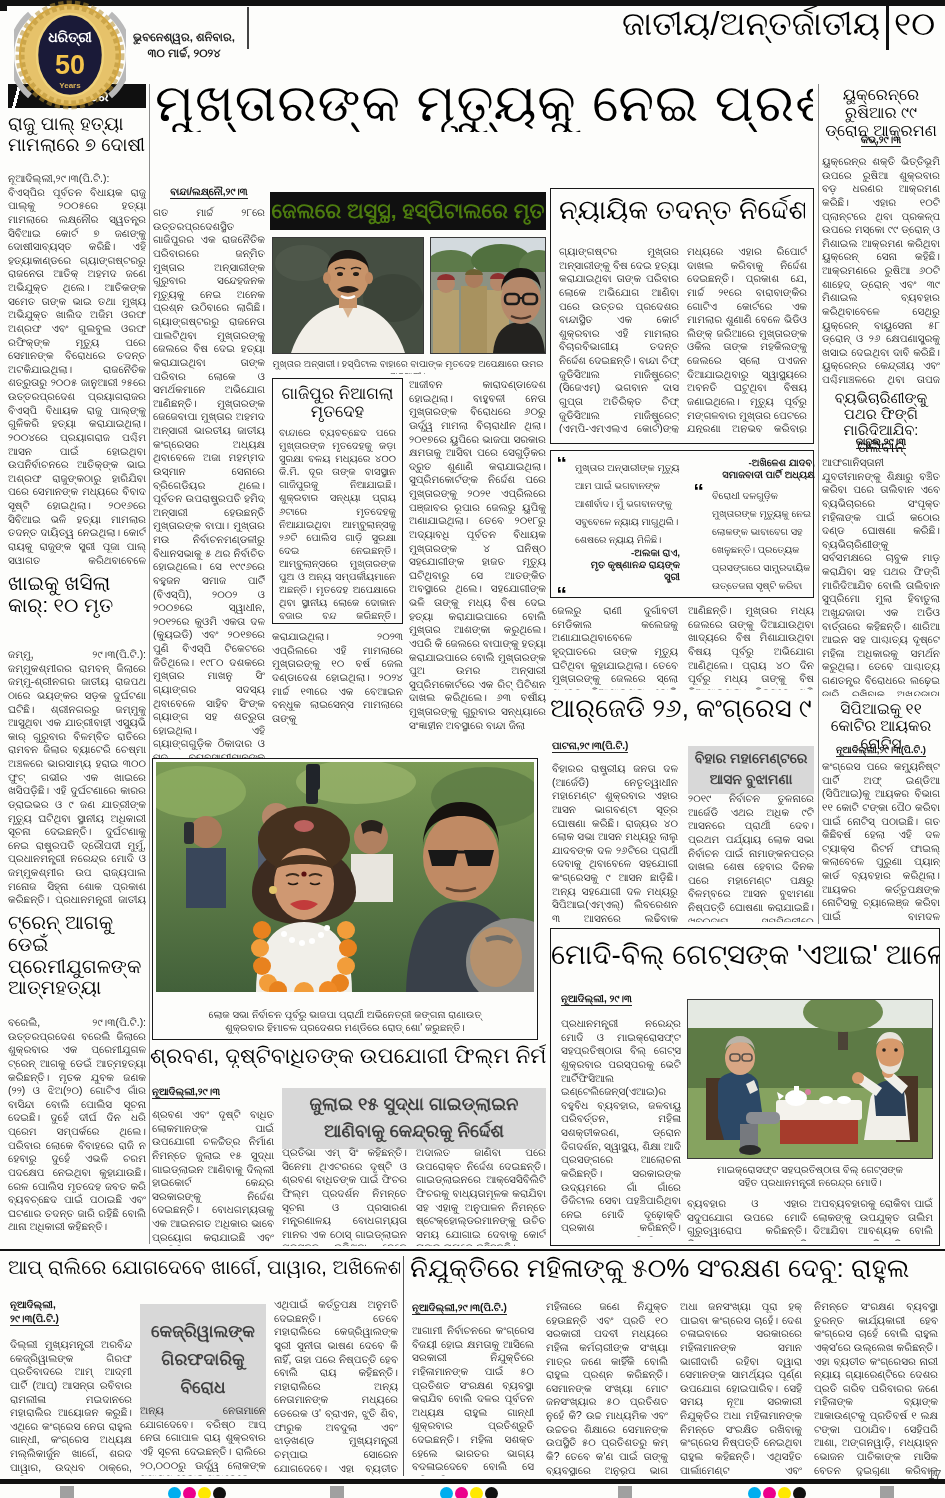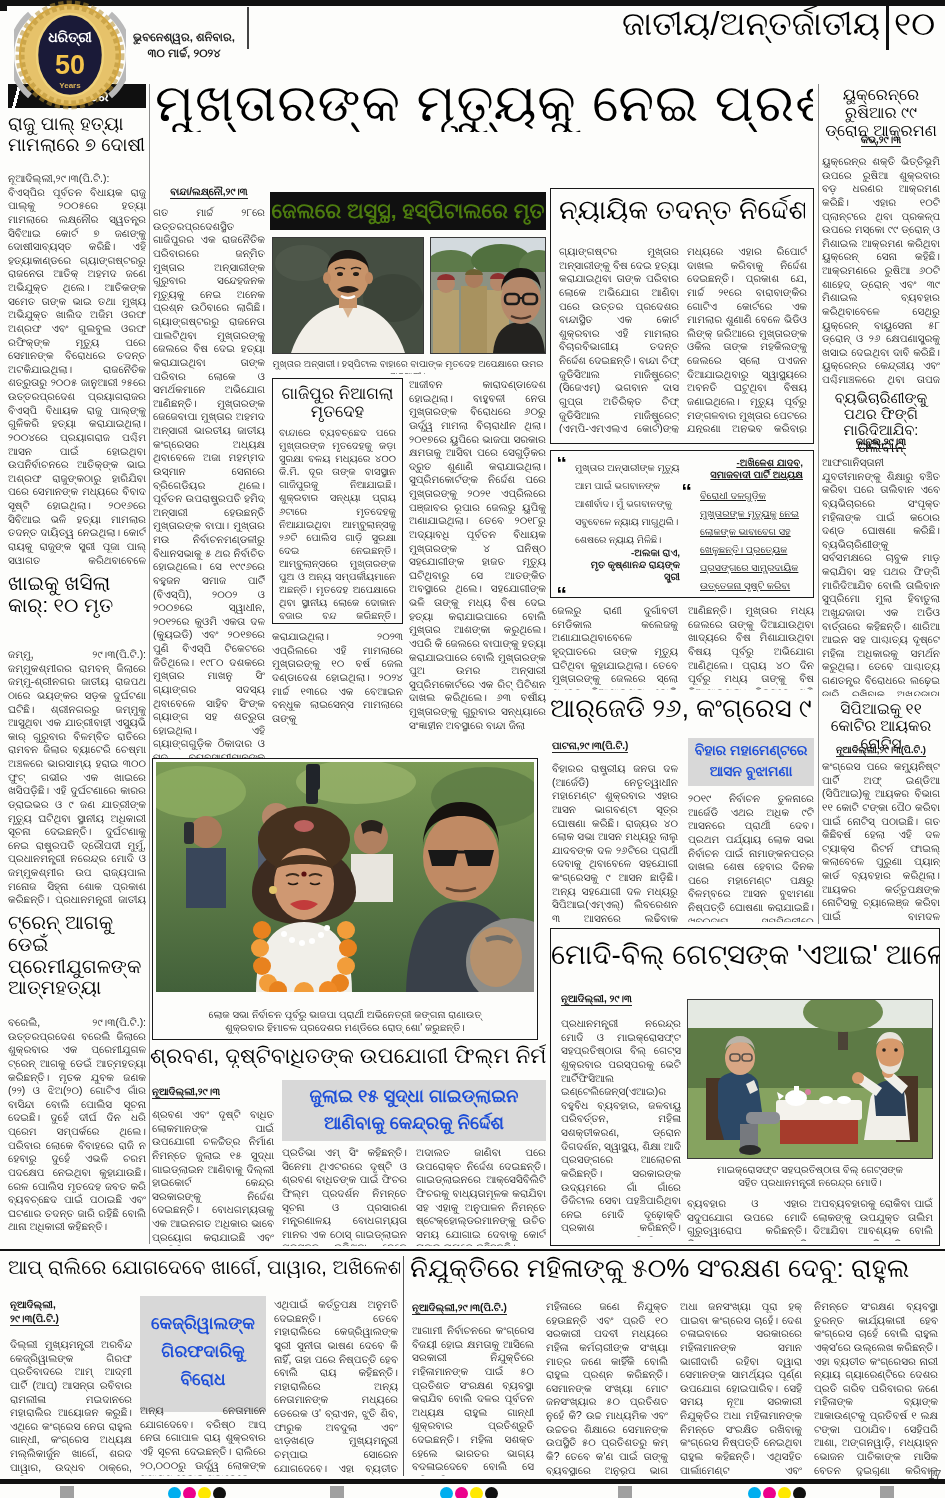--- a/index.html
+++ b/index.html
@@ -8,21 +8,21 @@
   .abs{position:absolute;}
   .hrule{background:#111;}
   .vrule{background:#8a8a8a;width:1px;}
   .headline{font-weight:normal;color:#000000;line-height:1.12;}
   .nowrap{white-space:nowrap;overflow:hidden;}
   .center{text-align:center;}
   .body-text{font-size:10.4px;line-height:1.31;text-align:justify;overflow:hidden;color:#1c1c1c;}
   .dateline{font-weight:bold;font-size:10px;color:#111;}
   .dateline span{border-bottom:1.2px solid #222;padding-bottom:1px;}
   .banner-black{background:#101010;color:#4d7c0f;font-weight:bold;text-align:center;overflow:hidden;}
-  .grey-box{background:#d8d8d8;font-weight:bold;text-align:center;color:#1d4ed8;overflow:hidden;}
+  .grey-box{background:#d8d8d8;font-weight:bold;text-align:center;color:#404040;overflow:hidden;margin-top:8px;}
   .boxed{border:1.6px solid #1a1a1a;box-sizing:border-box;background:#fdfdfb;}
   .caption{font-size:9.6px;font-weight:bold;text-align:center;line-height:1.3;color:#222;overflow:hidden;}
   .briefs-banner{background:linear-gradient(105deg,#101010 0 10px,#ffffff 10px 13px,#101010 13px);
                  color:#fff;font-weight:bold;font-size:15px;text-align:center;line-height:24px;overflow:hidden;}
   .quote{position:relative;padding-left:17px;margin-bottom:4px;}
   .quote-glyph{position:absolute;left:-2px;top:-4px;font-size:22px;font-weight:bold;color:#000;line-height:1;}
   .q-text{font-size:9.7px;line-height:1.28;text-align:justify;}
   .q-attr{font-size:9.8px;font-weight:bold;text-align:right;line-height:1.25;}
   .photo-frame{border:1.4px solid #3a3a3a;box-sizing:border-box;overflow:hidden;background:#ccc;}
   .reg-dot{width:13px;height:13px;border-radius:50%;display:inline-block;margin-right:2px;}
@@ -155,21 +155,21 @@
         <span class="quote-glyph">“</span>
         <span class="q-text">ମୁଖ୍ତାର ଅନ୍ସାରୀଙ୍କ ମୃତ୍ୟୁ ଆମ ପାଇଁ ଭଗବାନଙ୍କ ଆଶୀର୍ବାଦ। ମୁଁ ଭଗବାନଙ୍କୁ ସବୁବେଳେ ନ୍ୟାୟ ମାଗୁଥିଲି। ଶେଷରେ ନ୍ୟାୟ ମିଳିଛି।</span>
         <div class="q-attr">-ଅଲକା ରାଏ,</div>
         <div class="q-attr">ମୃତ କୃଷ୍ଣାନନ୍ଦ ରାୟଙ୍କ ସ୍ତ୍ରୀ</div>
       </div>
       <div class="quote">
         <span class="quote-glyph">“</span>
         <span class="q-text">ଜେଲରେ ମୁଖ୍ତାରଙ୍କ ରହସ୍ୟଜନକ ମୃତ୍ୟୁ ପରେ ନ୍ୟାୟିକ ପ୍ରକ୍ରିୟା ଉପରୁ ଲୋକଙ୍କ ଆସ୍ଥା କମିଯିବ। ଏହି ମାମଲାର ତଦନ୍ତ ସୁପ୍ରିମକୋର୍ଟର ଜଣେ ବିଚାରପତିଙ୍କ ଦ୍ୱାରା କରାଯାଉ।</span>
       </div>
     </div>
-    <div style="position:absolute;left:132px;top:6px;width:120px;height:136px;overflow:hidden;text-decoration:underline;">
+    <div style="position:absolute;left:144px;top:6px;width:120px;height:136px;overflow:hidden;">
       <div class="q-attr">-ଅଖିଳେଶ ଯାଦବ,</div>
       <div class="q-attr" style="margin-bottom:4px;">ସମାଜବାଦୀ ପାର୍ଟି ଅଧ୍ୟକ୍ଷ</div>
       <div class="quote">
         <span class="quote-glyph">“</span>
         <span class="q-text">ବିରୋଧୀ ଦଳଗୁଡ଼ିକ ମୁଖ୍ତାରଙ୍କ ମୃତ୍ୟୁକୁ ନେଇ ଲୋକଙ୍କ ଭାବାବେଗ ସହ ଖେଳୁଛନ୍ତି। ପ୍ରତ୍ୟେକ ପ୍ରସଙ୍ଗରେ ସାମ୍ପ୍ରଦାୟିକ ଉତ୍ତେଜନା ସୃଷ୍ଟି କରିବା ସେମାନଙ୍କ ଅଭ୍ୟାସ।</span>
         
         
       </div>
     </div>
   </div>

